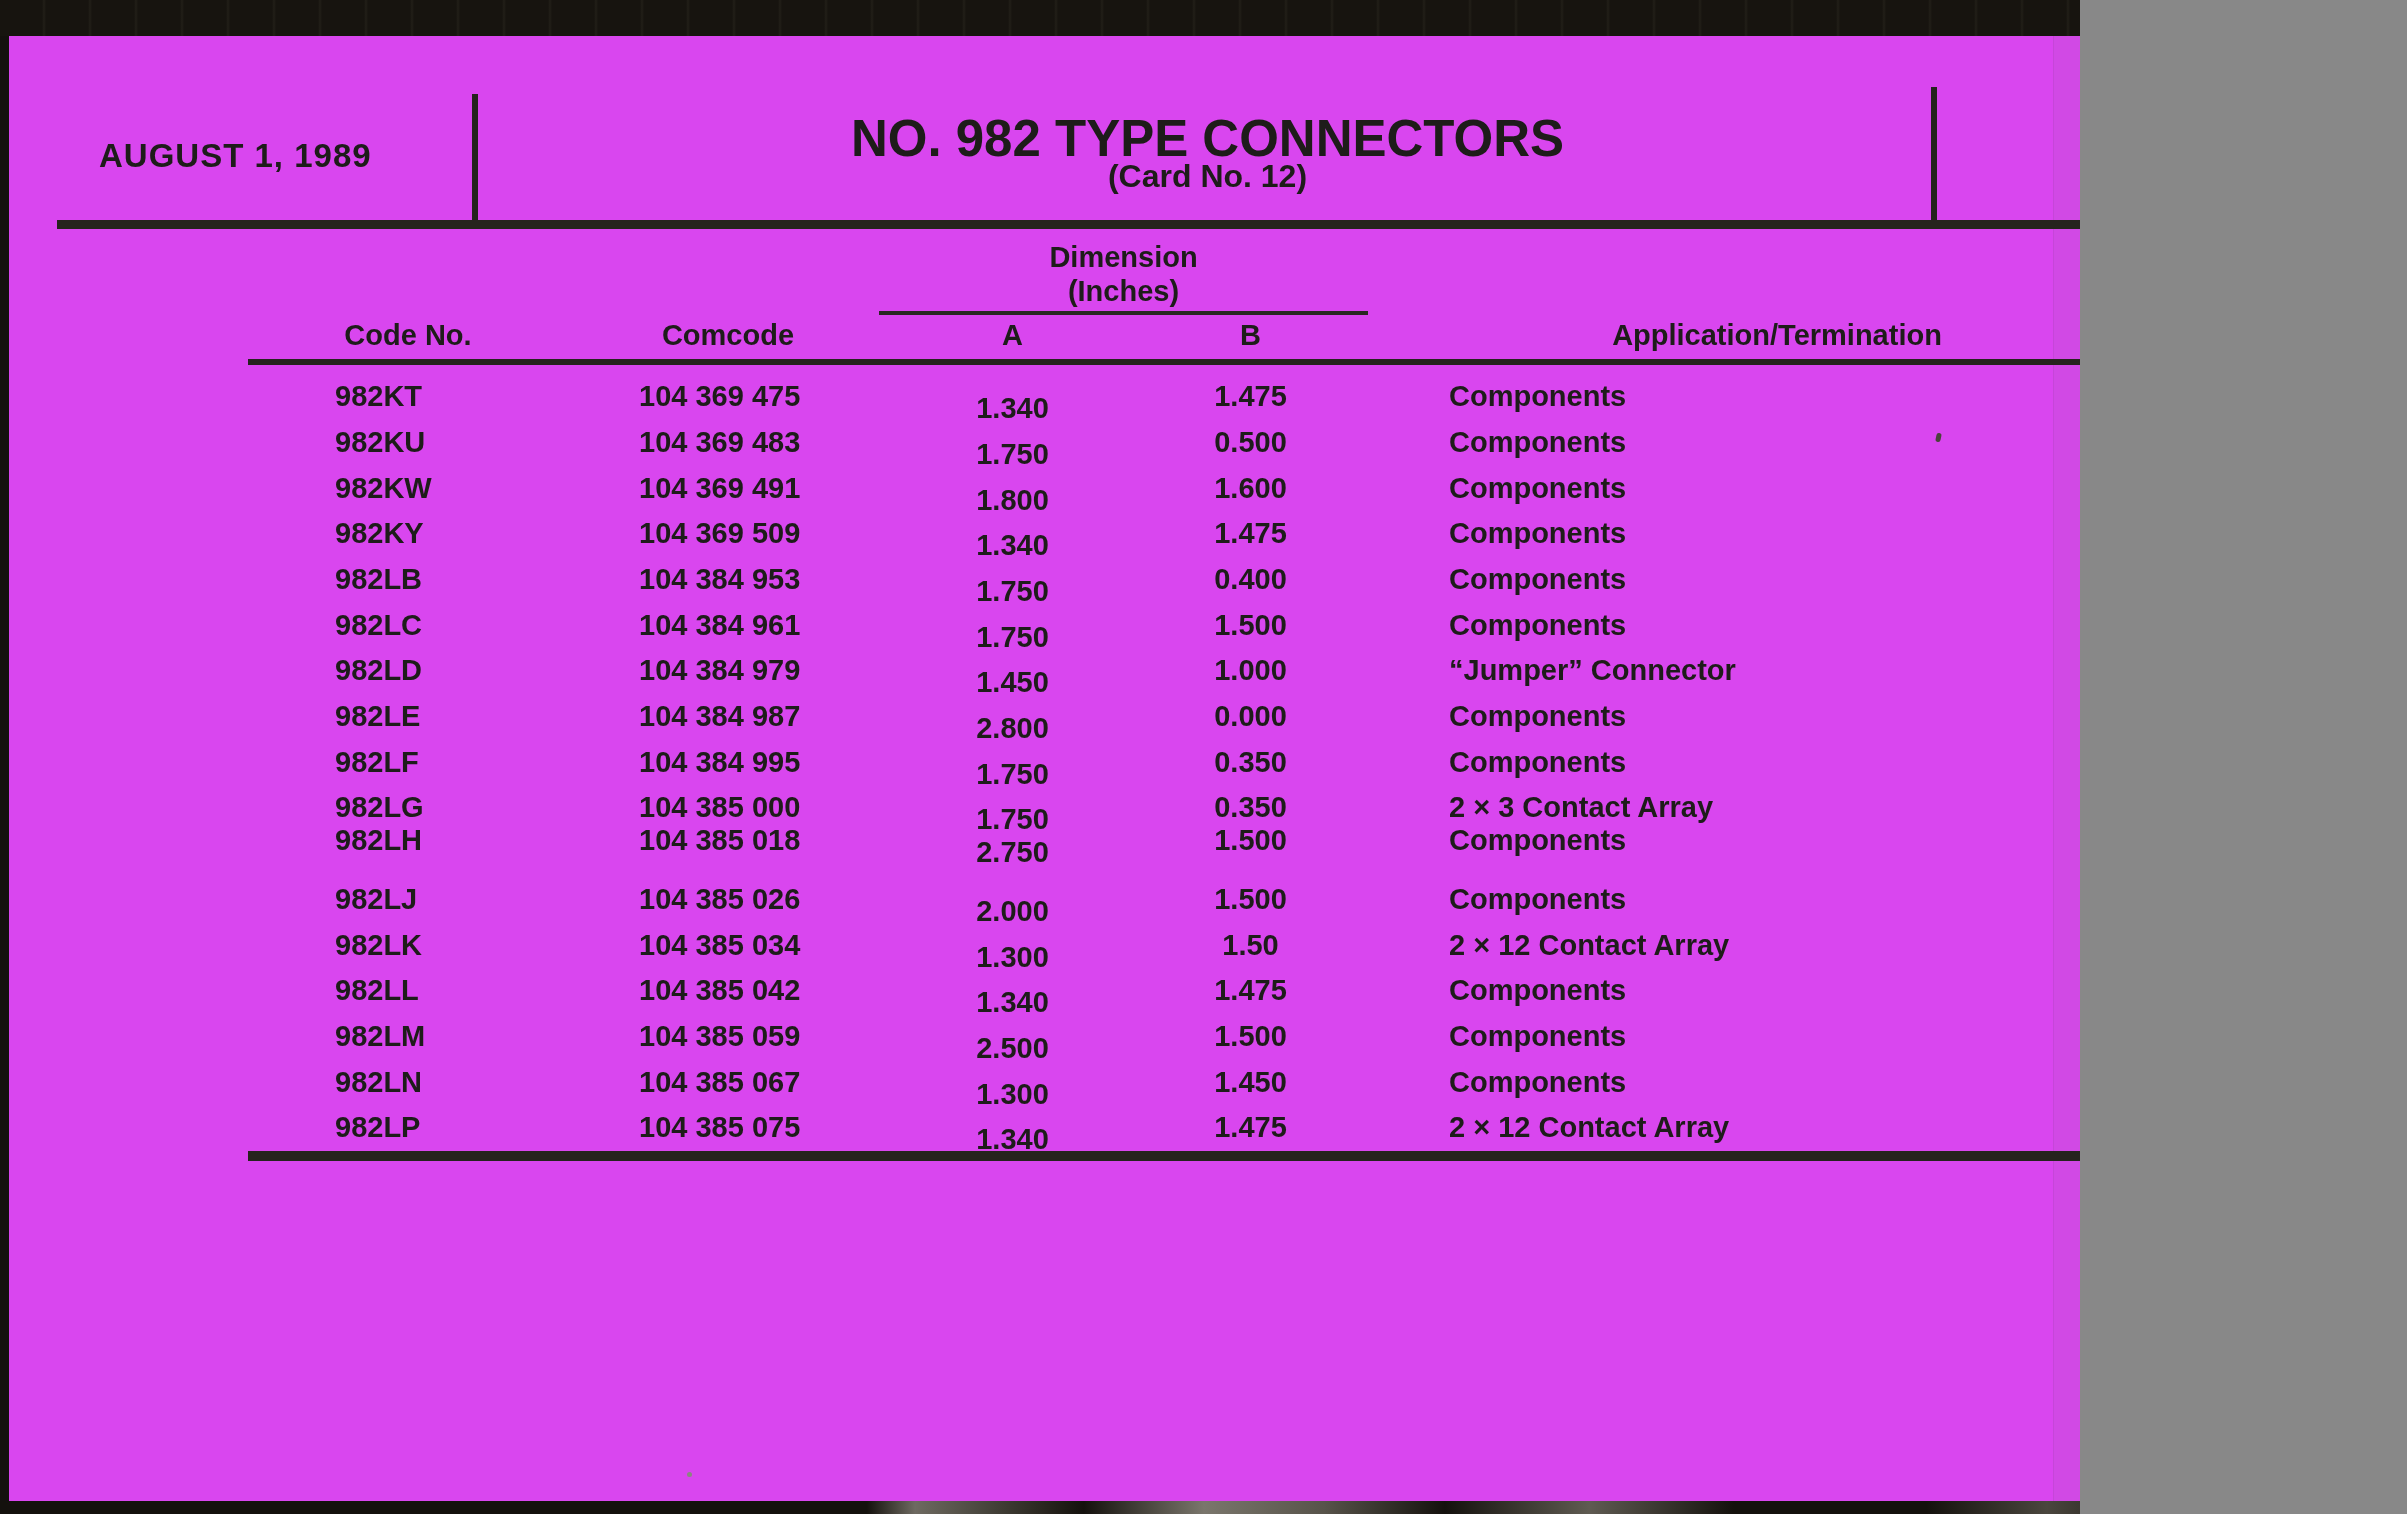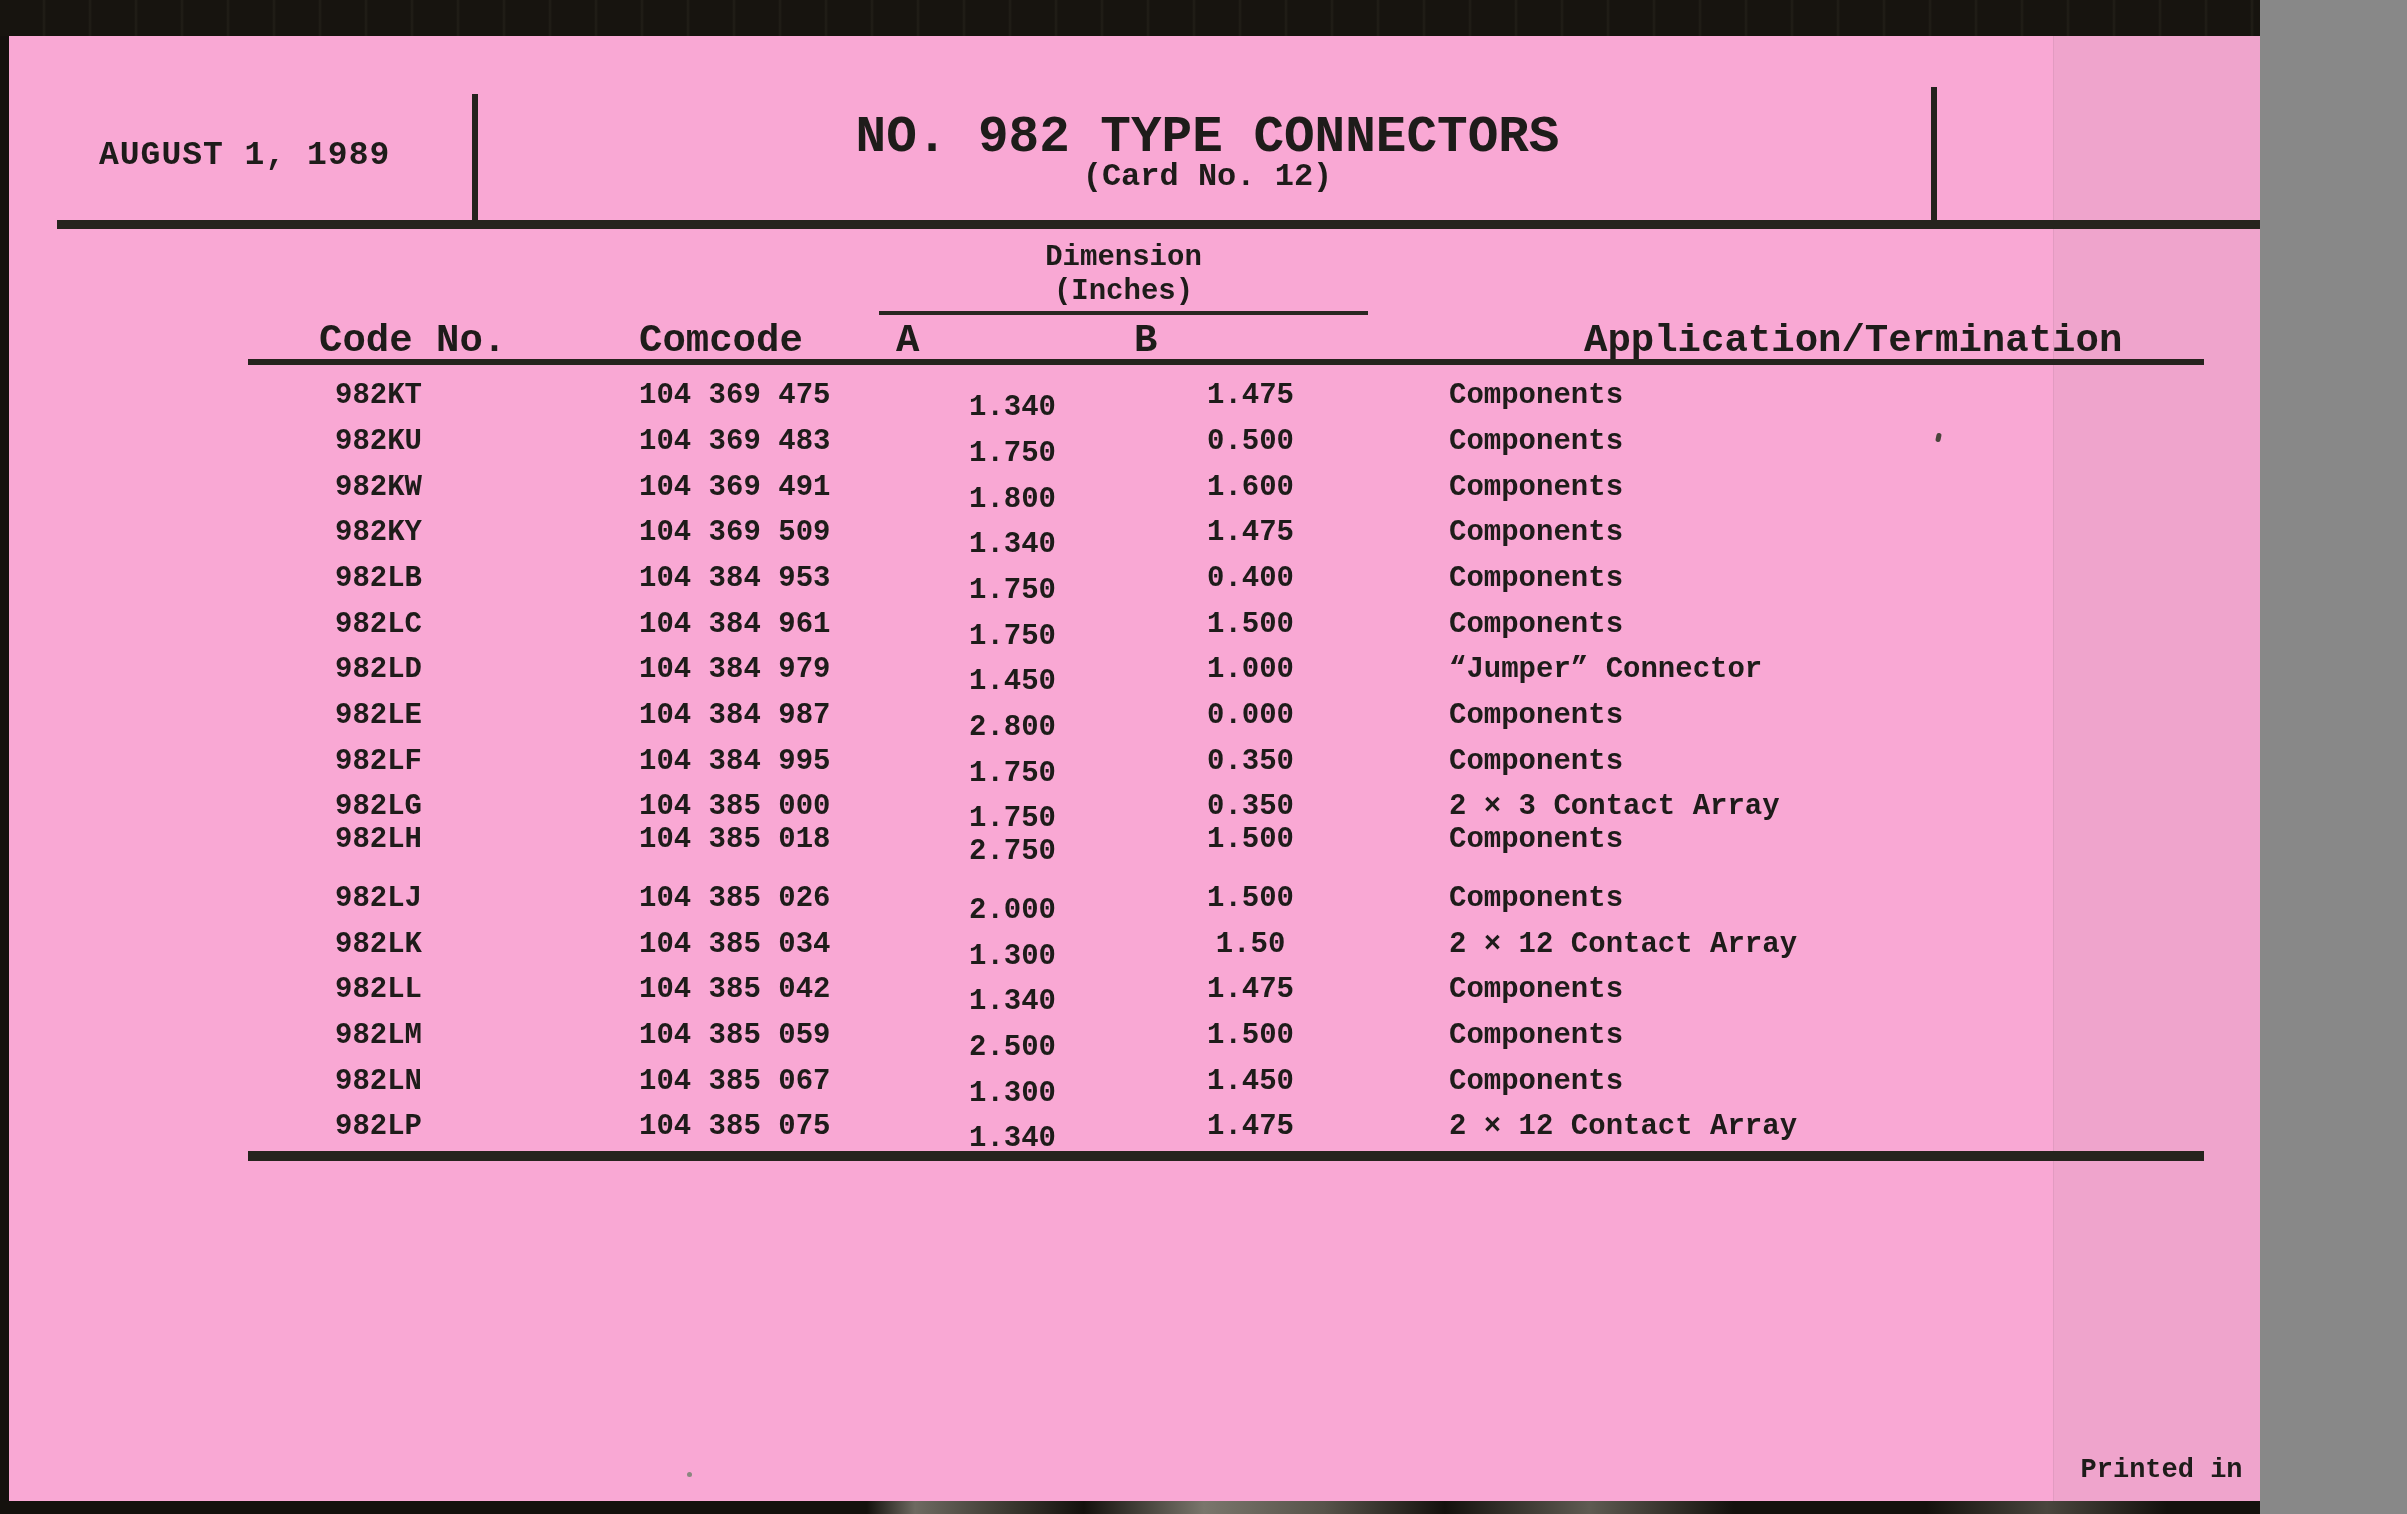--- a/index.html
+++ b/index.html
@@ -1,21 +1,21 @@
 <!DOCTYPE html>
 <html><head>
 <meta charset="utf-8">
 <style>
   html,body{margin:0;padding:0;background:#888;}
   .page{
     position:relative;
-    width:2260px;height:1515px;
-    background:#f9a8d4;
+    width:2080px;height:1515px;
+    background:#d946ef;
     overflow:hidden;
-    font-family:Liberation Mono, monospace;
+    font-family:Liberation Sans, sans-serif;
     color:#1e1c1a;
   }
   
   .band-top{
     position:absolute;left:0;top:0;width:2408px;height:36px;
     background:repeating-linear-gradient(90deg,#17140f 0px,#17140f 42px,#221f18 44px,#17140f 46px);
   }
   .band-left{
     position:absolute;left:0;top:36px;width:9px;height:1465px;
     background:#14110e;
@@ -48,21 +48,21 @@
   }
   .subtitle{
     position:absolute;left:0;top:158px;width:100%;
     font-size:32px;font-weight:bold;white-space:nowrap;
   }
   .rule-top{position:absolute;left:57px;top:220px;width:2291px;height:9px;background:#26231e;}
   
   .dim1{position:absolute;left:876px;top:241px;width:495px;text-align:center;font-size:29px;font-weight:bold;}
   .dim2{position:absolute;left:876px;top:275px;width:495px;text-align:center;font-size:29px;font-weight:bold;}
   .dim-rule{position:absolute;left:879px;top:311px;width:489px;height:4px;background:#2a2722;}
-  .th{position:absolute;top:319px;font-size:39px;font-weight:bold;white-space:nowrap;}
+  .th{position:absolute;top:319px;font-size:29px;font-weight:bold;text-align:center;white-space:nowrap;}
   .th-code{left:319px;width:178px;}
   .th-comcode{left:639px;width:178px;}
   .th-a{left:896px;width:233px;}
   .th-b{left:1134px;width:233px;}
   .th-app{left:1584px;width:386px;}
   .rule-header{position:absolute;left:248px;top:359px;width:1956px;height:6px;background:#26231e;}
   .rule-bottom{position:absolute;left:248px;top:1151px;width:1956px;height:10px;background:#26231e;}
   
   .trow{position:absolute;left:0;width:2408px;height:46px;line-height:46px;font-size:29px;font-weight:bold;}
   .trow span{position:absolute;white-space:nowrap;}

